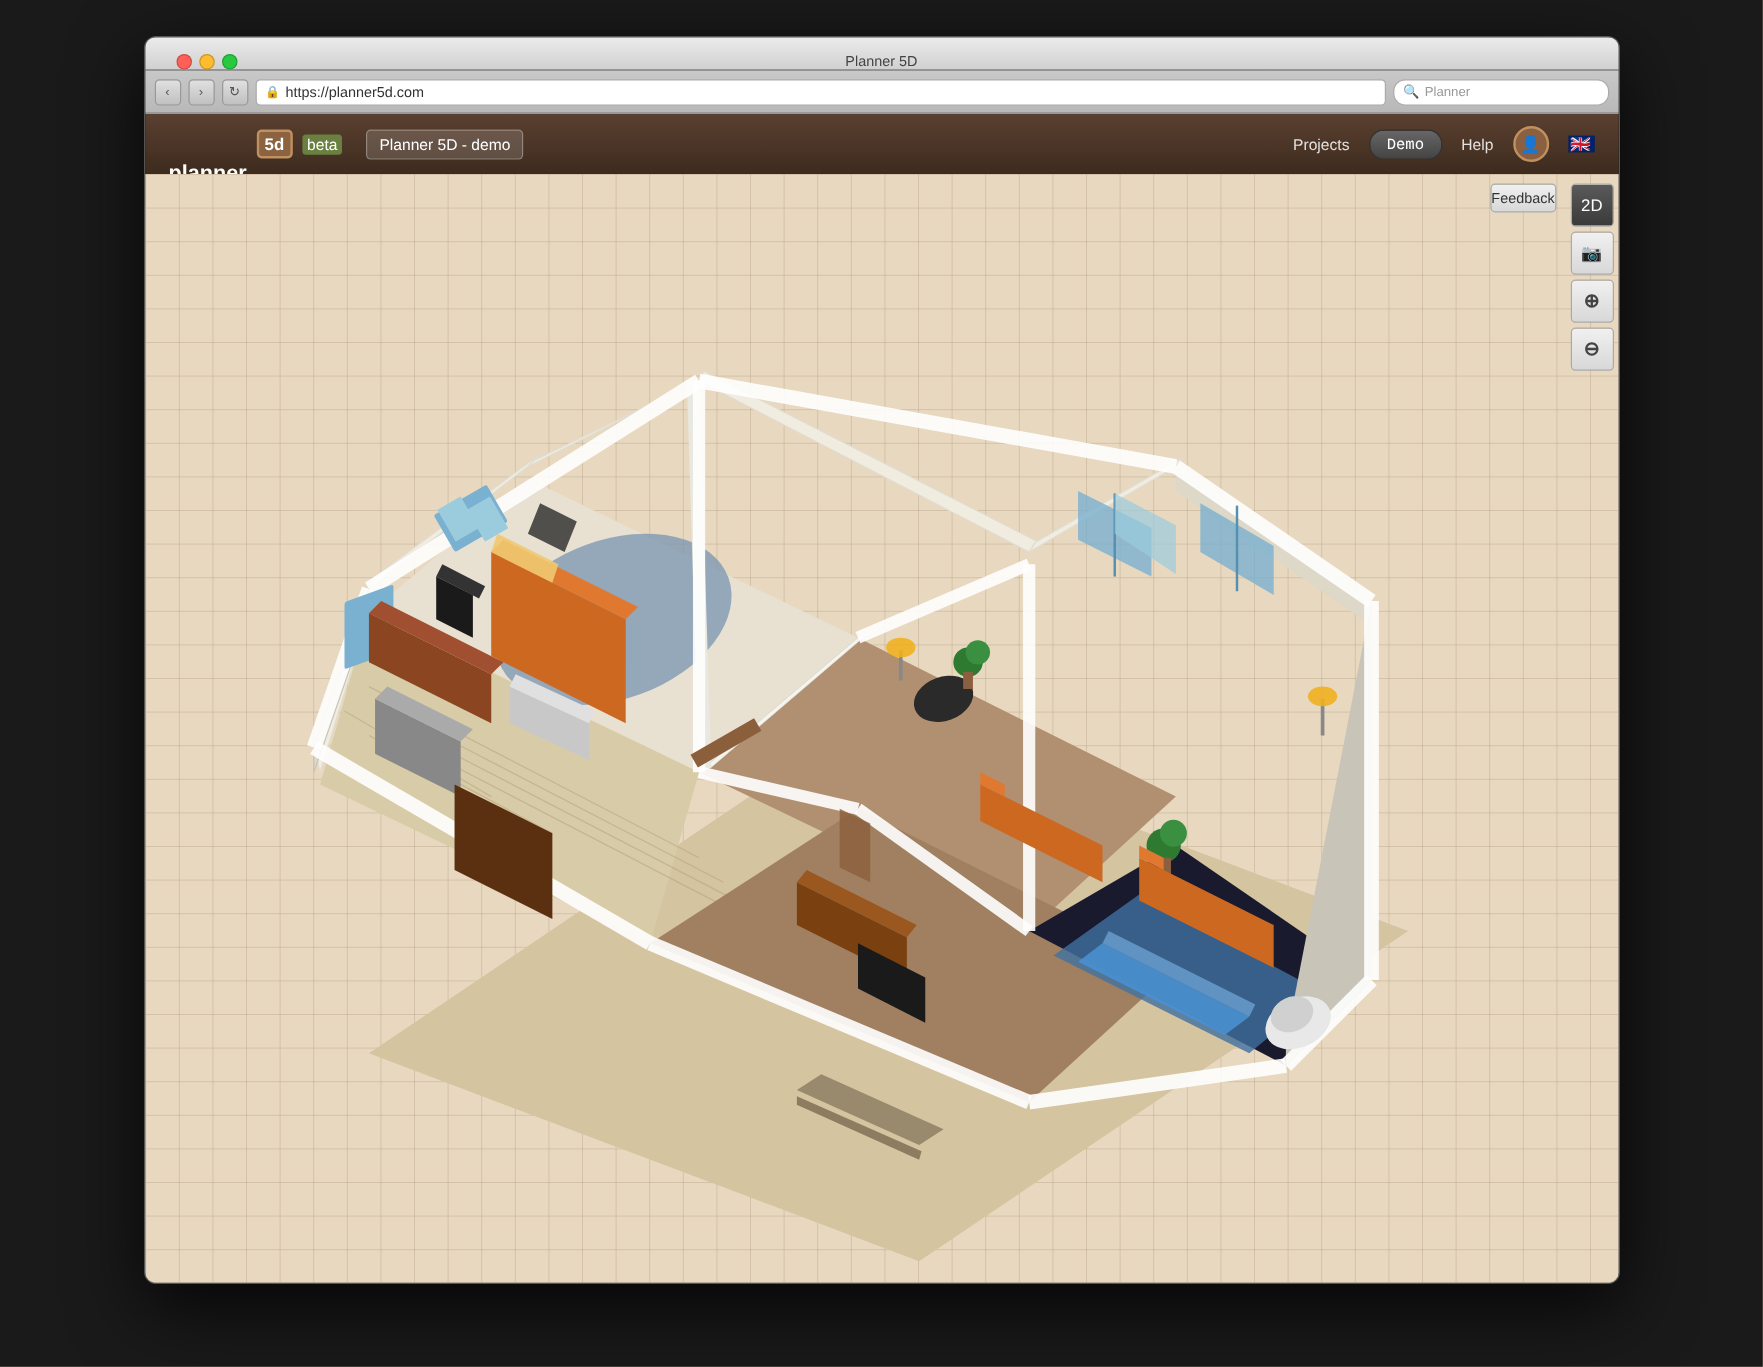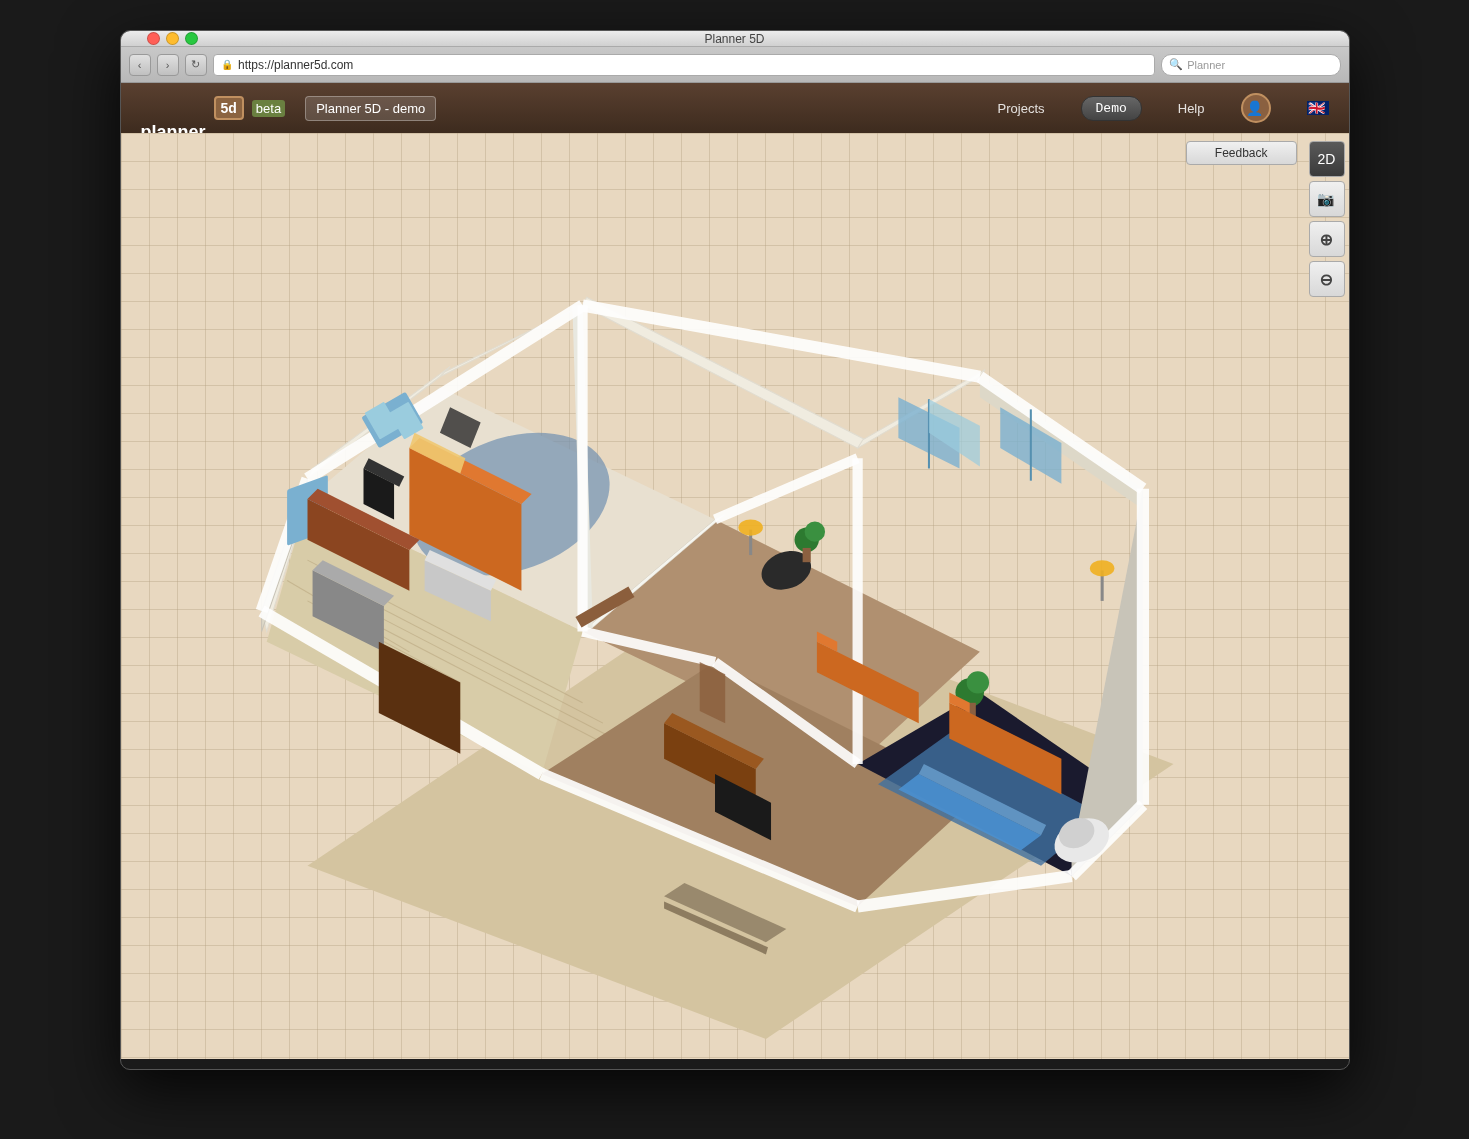--- a/index.html
+++ b/index.html
@@ -18,24 +18,24 @@
       height: 1040px;
       margin: 30px auto;
       border-radius: 10px;
       box-shadow: 0 20px 60px rgba(0,0,0,0.8);
       overflow: hidden;
       border: 1px solid #555;
     }
 
     
     .title-bar {
-      height: 16px;
+      height: 28px;
       background: linear-gradient(to bottom, #ececec, #d0d0d0);
       display: flex;
-      align-items: center;
+      align-items: flex-end;
       position: relative;
       border-bottom: 1px solid #aaa;
       padding-left: 16px;
     }
 
     .window-controls {
       display: flex;
       gap: 6px;
       padding-left: 10px;
     }
@@ -181,21 +181,21 @@
       color: white;
       font-size: 13px;
       padding: 4px 10px;
     }
 
     .header-spacer { flex: 1; }
 
     .header-nav {
       display: flex;
       align-items: center;
-      gap: 36px;
+      gap: 16px;
     }
 
     .nav-link {
       color: rgba(255,255,255,0.85);
       font-size: 13px;
       cursor: pointer;
       text-decoration: none;
     }
 
     .nav-btn-active {
@@ -253,21 +253,21 @@
     }
 
     
     .feedback-btn {
       position: absolute;
       top: 8px;
       right: 52px;
       background: linear-gradient(to bottom, #f0f0f0, #d8d8d8);
       border: 1px solid #aaa;
       border-radius: 4px;
-      padding: 4px 28px;
+      padding: 4px 0;
       font-size: 12px;
       color: #333;
       cursor: pointer;
       z-index: 10;
     }
 
     
     .right-toolbar {
       position: absolute;
       top: 8px;

